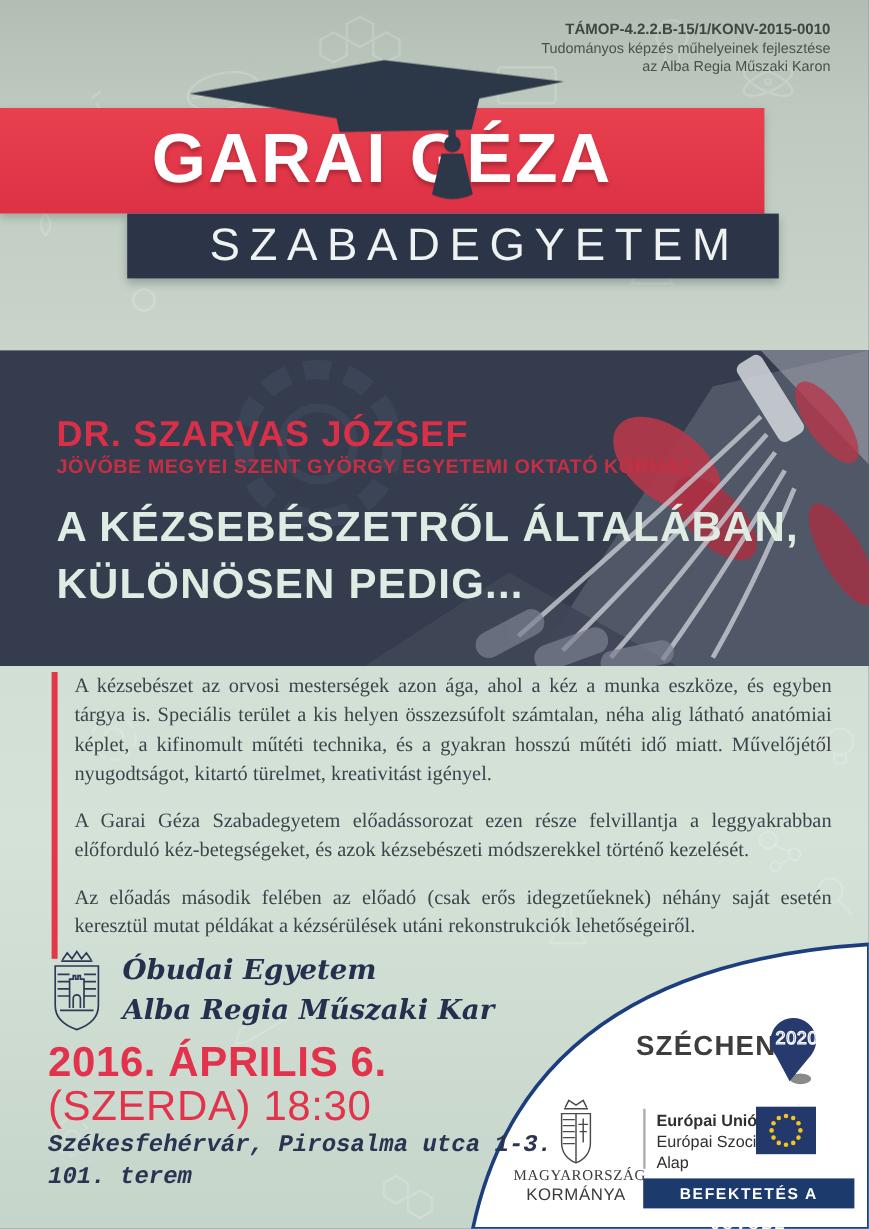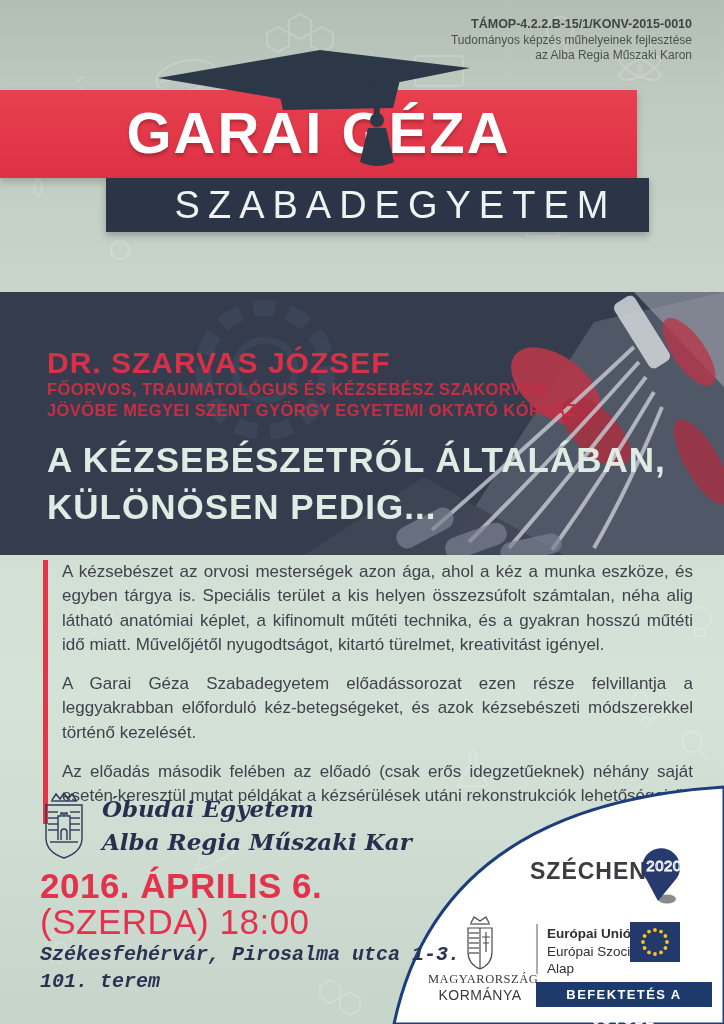--- a/index.html
+++ b/index.html
@@ -37,21 +37,21 @@
   .gear{position:absolute;left:185px;top:8px;opacity:.45;}
   .hand{position:absolute;right:0;top:0;}
   .hero-text{position:absolute;left:47px;top:54px;z-index:2;}
   .speaker{font-size:30px;font-weight:800;color:#d93048;letter-spacing:1px;line-height:1.1;}
   .spec{font-size:16.5px;font-weight:700;color:#c62f43;letter-spacing:.4px;line-height:1.25;}
   .headline{margin-top:17px;font-size:35px;font-weight:800;color:#dfece3;letter-spacing:1px;line-height:1.34;}
 
   
   .body-copy{position:absolute;left:43px;top:560px;width:650px;z-index:1;
     border-left:5px solid #e23748;padding-left:14px;}
-  .body-copy p{margin:0 0 15px 0;font-family:Liberation Sans, sans-serif;font-size:17px;line-height:1.43;
+  .body-copy p{margin:0 0 15px 0;font-family:Liberation Serif, serif;font-size:17px;line-height:1.43;
     color:#3e434b;text-align:justify;}
 
   
   .uni{position:absolute;left:38px;top:790px;display:flex;align-items:center;z-index:2;}
   .uni-text{margin-left:12px;font-family:"DejaVu Serif",serif;font-style:italic;font-weight:700;
     font-size:23px;color:#25304f;line-height:1.45;}
 
   
   .date{position:absolute;left:40px;top:866px;font-size:35px;font-weight:800;color:#e3334c;letter-spacing:.5px;z-index:2;}
   .time{position:absolute;left:40px;top:902px;font-size:35px;font-weight:400;color:#e3334c;letter-spacing:.5px;z-index:2;}
@@ -173,21 +173,20 @@
       </g>
       <rect x="300" y="28" width="76" height="24" rx="6" transform="rotate(58 338 40)" fill="#d4d8dd" opacity="0.85"></rect>
       <g fill="#7b8190" opacity="0.7">
         <rect x="90" y="225" width="62" height="22" rx="11" transform="rotate(-28 121 236)"></rect>
         <rect x="140" y="238" width="64" height="22" rx="11" transform="rotate(-20 172 249)"></rect>
         <rect x="196" y="246" width="62" height="20" rx="10" transform="rotate(-12 227 256)"></rect>
       </g>
     </svg>
     <div class="hero-text">
       <div class="speaker">DR. SZARVAS JÓZSEF</div>
-      <div class="spec">FŐORVOS, TRAUMATOLÓGUS ÉS KÉZSEBÉSZ SZAKORVOS</div>
       <div class="spec">JÖVŐBE MEGYEI SZENT GYÖRGY EGYETEMI OKTATÓ KÓRHÁZ</div>
       <div class="headline">
         <div>A KÉZSEBÉSZETRŐL ÁLTALÁBAN,</div>
         <div>KÜLÖNÖSEN PEDIG...</div>
       </div>
     </div>
   </div>
 
   <div class="body-copy">
     <p>A kézsebészet az orvosi mesterségek azon ága, ahol a kéz a munka eszköze, és egyben tárgya is. Speciális terület a kis helyen összezsúfolt számtalan, néha alig látható anatómiai képlet, a kifinomult műtéti technika, és a gyakran hosszú műtéti idő miatt. Művelőjétől nyugodtságot, kitartó türelmet, kreativitást igényel.</p>
@@ -214,21 +213,21 @@
         <line x1="12" y1="52" x2="40" y2="52"></line>
       </g>
     </svg>
     <div class="uni-text">
       <div>Óbudai Egyetem</div>
       <div>Alba Regia Műszaki Kar</div>
     </div>
   </div>
 
   <div class="date">2016. ÁPRILIS 6.</div>
-  <div class="time">(SZERDA) 18:00</div>
+  <div class="time">(SZERDA) 18:30</div>
   <div class="venue">
     <div>Székesfehérvár, Pirosalma utca 1-3.</div>
     <div>101. terem</div>
   </div>
 
   <svg class="arc" width="724" height="254" viewBox="0 0 724 254">
     <path d="M724 17 Q 440 35 394 254 L 724 254 Z" fill="#ffffff" stroke="#1d3e7e" stroke-width="3"></path>
   </svg>
 
   <div class="szechenyi">

